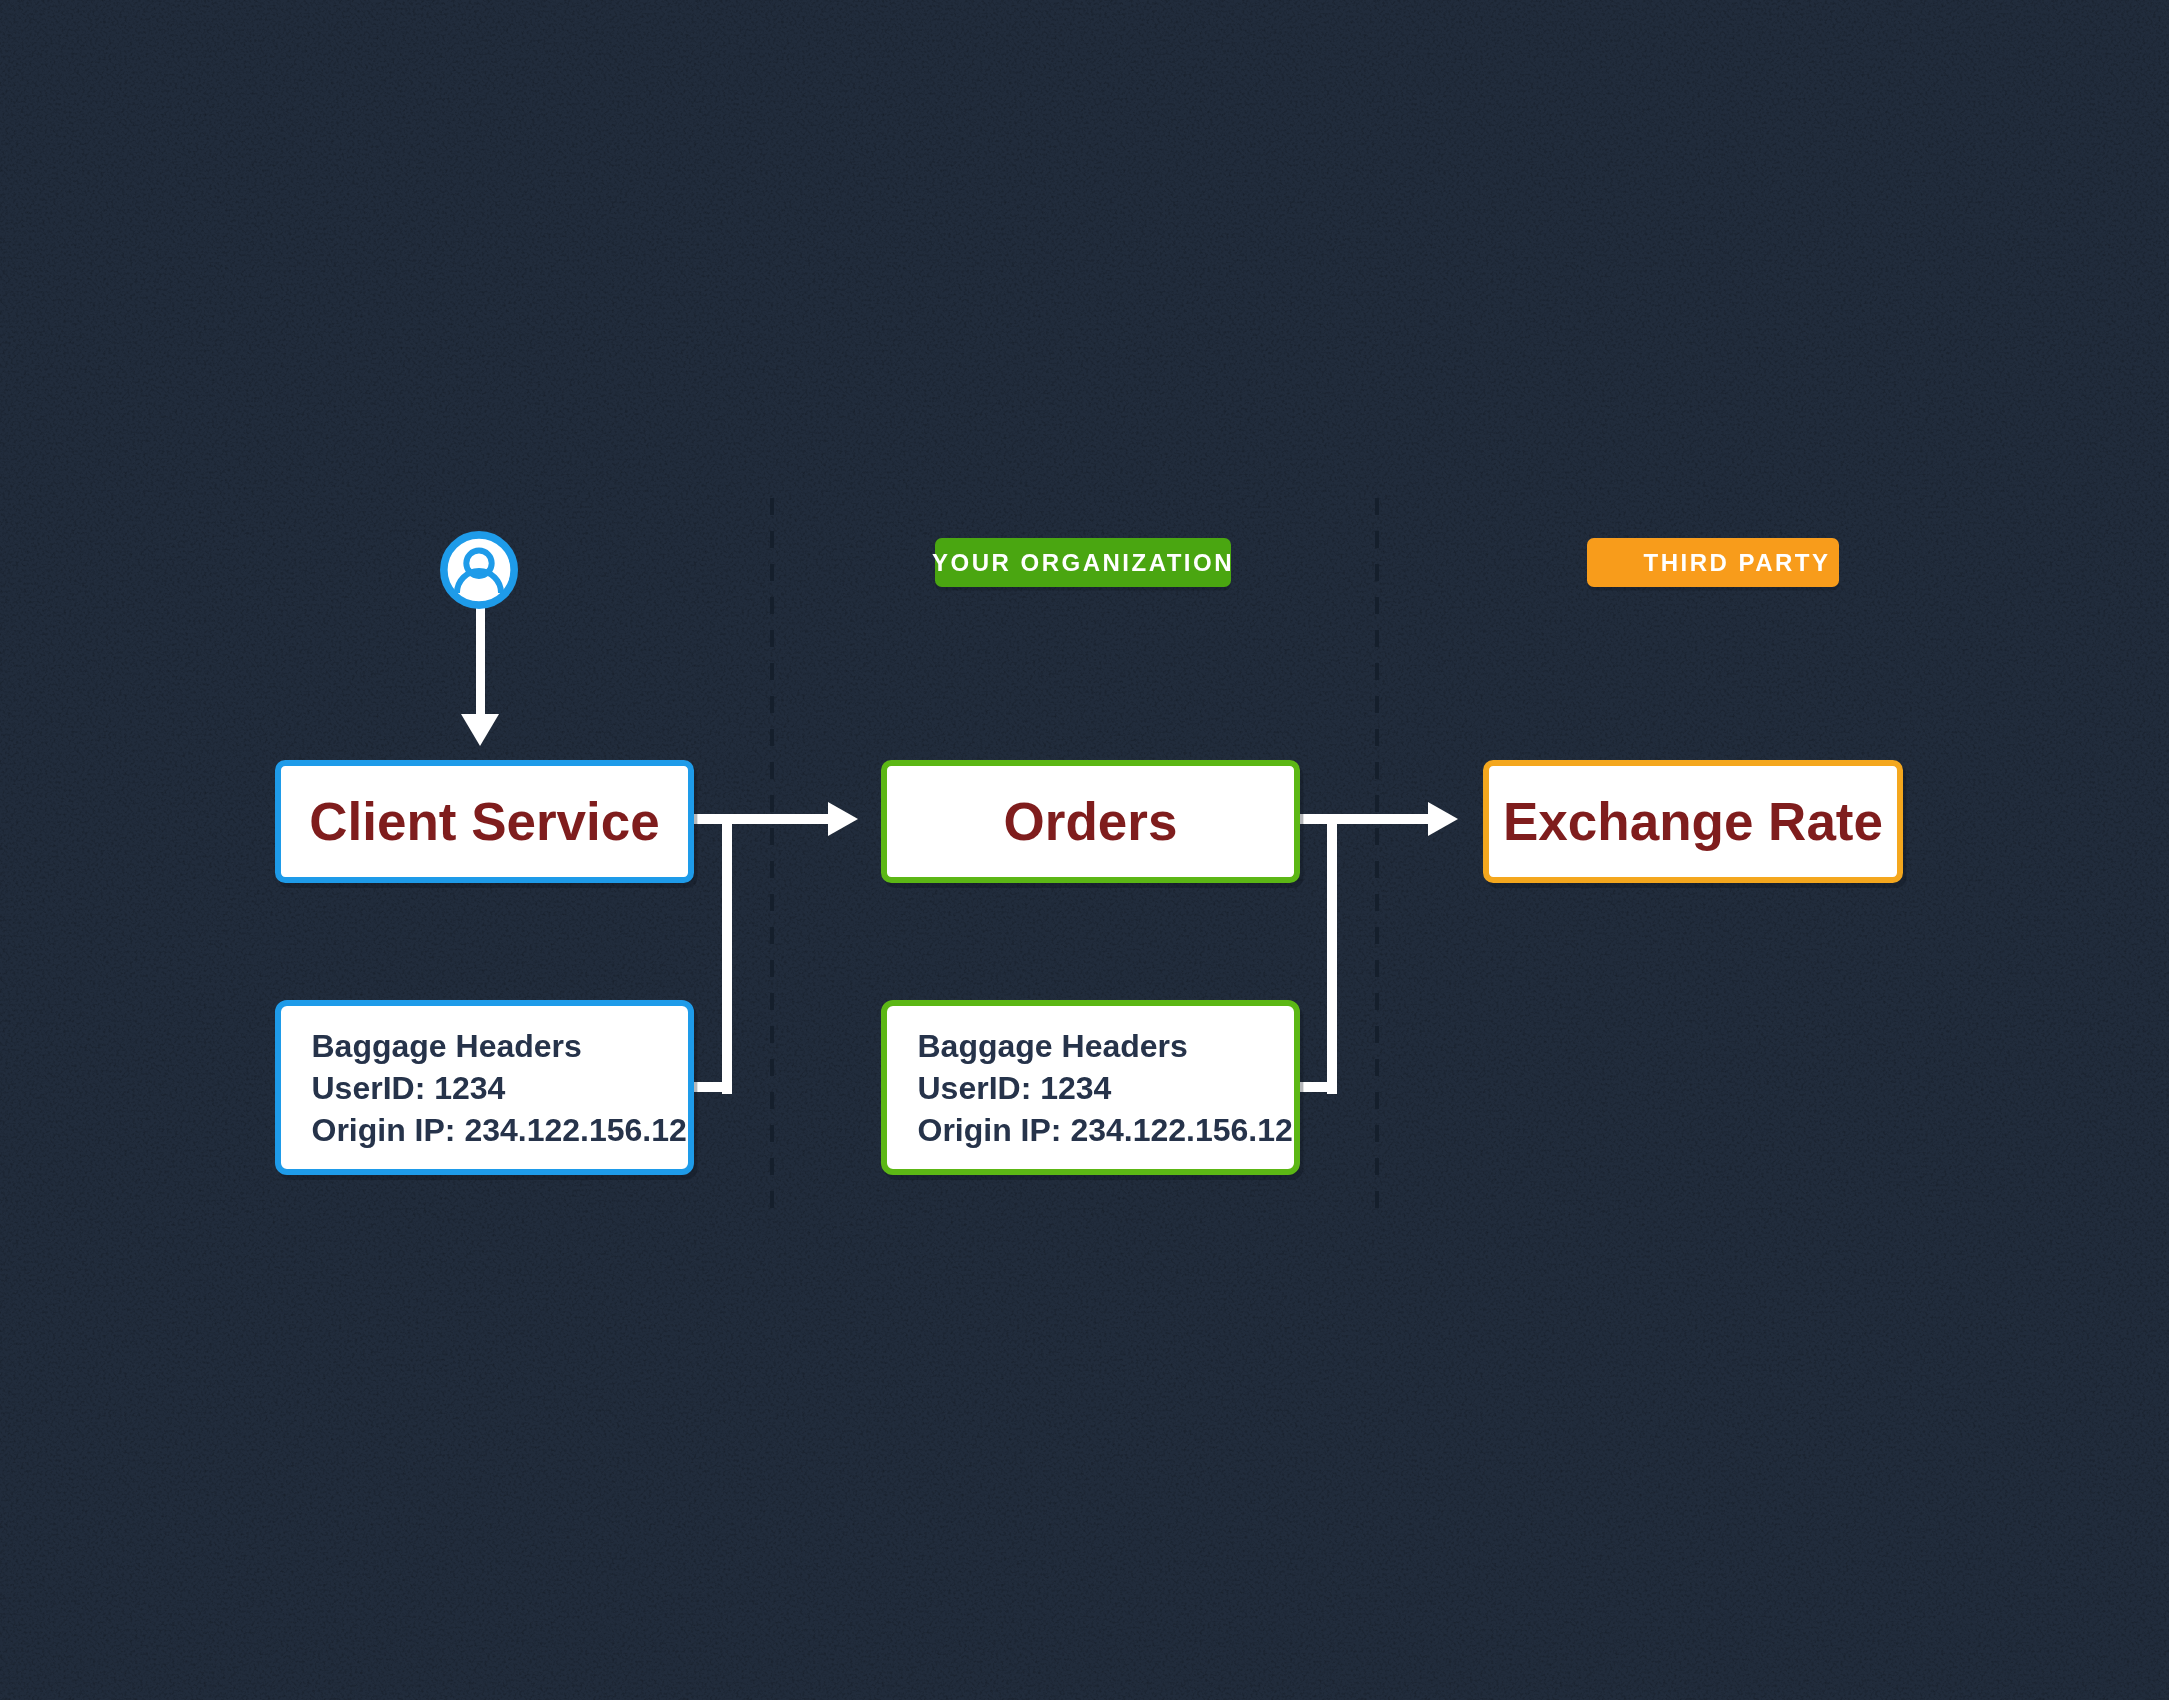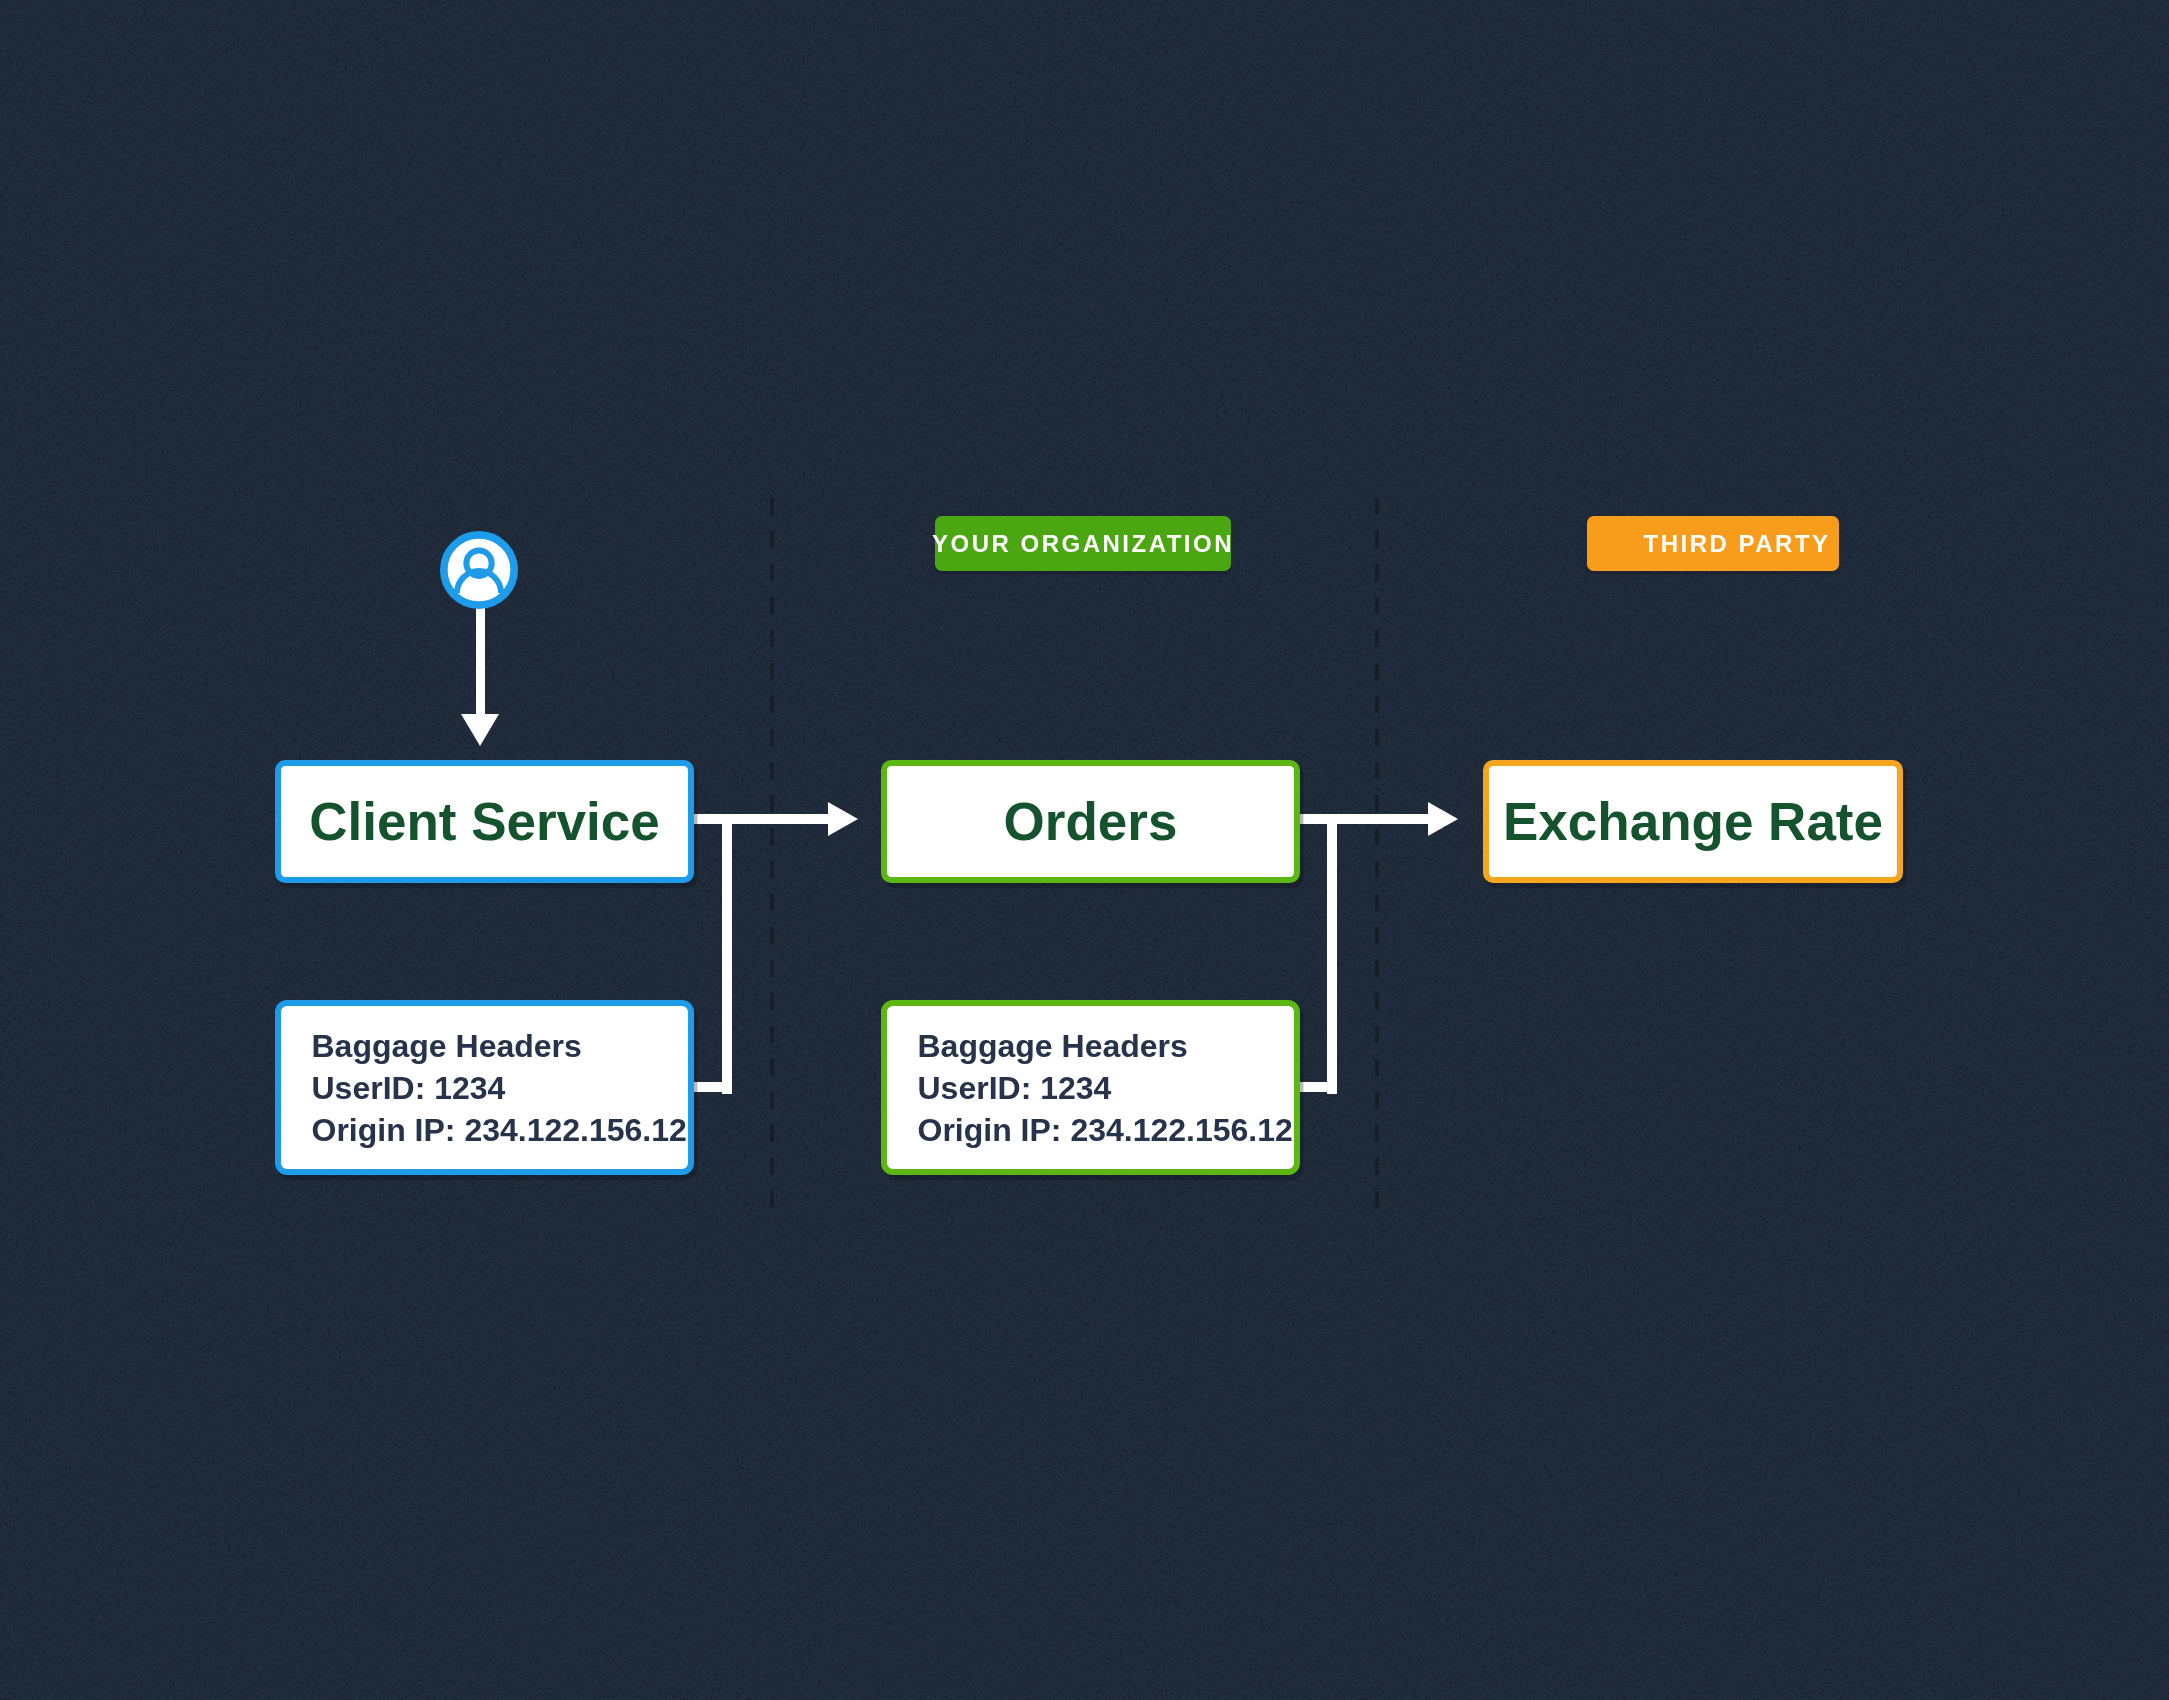--- a/index.html
+++ b/index.html
@@ -29,22 +29,22 @@
     height: 716px;
     background: repeating-linear-gradient(to bottom, #151F2C 0 17px, rgba(0,0,0,0) 17px 33px);
     z-index: 1;
   }
   #divider-1 { left: 770px; }
   #divider-2 { left: 1375px; }
 
   
   .badge {
     position: absolute;
-    top: 516px;
-    height: 55px;
+    top: 538px;
+    height: 49px;
     border-radius: 6.8px;
     display: flex;
     align-items: center;
     justify-content: center;
     color: #FFFFFF;
     font-weight: bold;
     font-size: 24px;
     letter-spacing: 2.5px;
     z-index: 3;
     box-shadow: 0 3.4px 0 rgba(10,16,26,0.25);
@@ -82,21 +82,21 @@
     top: 760px;
     height: 123px;
     background: #FFFFFF;
     border-radius: 10.2px;
     box-sizing: border-box;
     display: flex;
     align-items: center;
     justify-content: center;
     font-weight: bold;
     font-size: 53px;
-    color: #14532d;
+    color: #7f1d1d;
     z-index: 3;
     box-shadow: 3.4px 5.1px 0 rgba(10,16,26,0.30);
     white-space: nowrap;
   }
   #node-client   { left: 275px;  width: 419px; border: 6.8px solid #1E9BE9; }
   #node-orders   { left: 881px; width: 419px; border: 6.8px solid #5CB715; }
   #node-exchange { left: 1483px; width: 420px; border: 6.8px solid #F4A71E; }
 
   
   .baggage {

